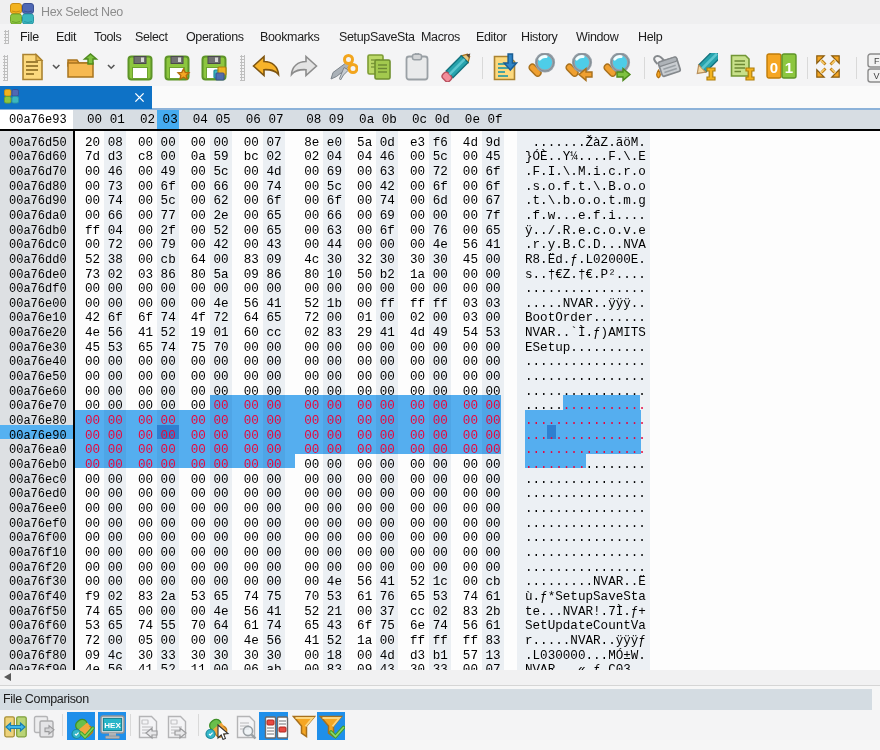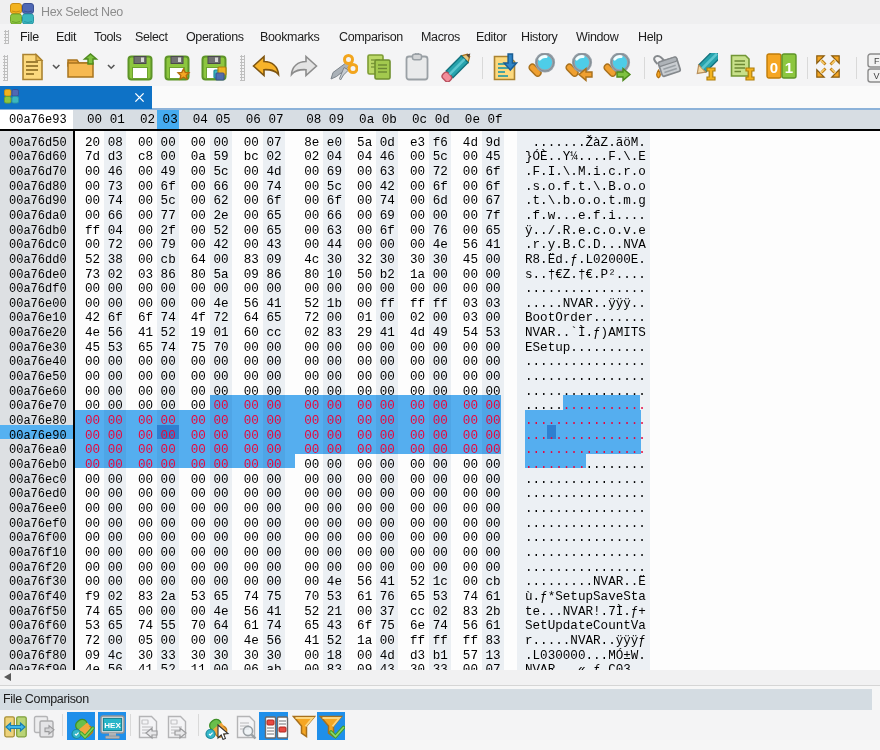--- a/index.html
+++ b/index.html
@@ -74,21 +74,21 @@
 </svg>
     <div id="titletext">Hex Select Neo</div>
     <div id="menubar">
       <div class="grip" style="left:4px;top:6px;height:14px"></div>
       <div class="mi" style="left:20px">File</div>
       <div class="mi" style="left:56px">Edit</div>
       <div class="mi" style="left:94px">Tools</div>
       <div class="mi" style="left:135px">Select</div>
       <div class="mi" style="left:186px">Operations</div>
       <div class="mi" style="left:260px">Bookmarks</div>
-      <div class="mi" style="left:339px">Comparison</div>
+      <div class="mi" style="left:339px">SetupSaveSta</div>
       <div class="mi" style="left:421px">Macros</div>
       <div class="mi" style="left:476px">Editor</div>
       <div class="mi" style="left:521px">History</div>
       <div class="mi" style="left:576px">Window</div>
       <div class="mi" style="left:638px">Help</div>
     </div>
     <div id="toolbar">
       <div class="grip" style="left:3px"></div>
       <div class="grip" style="left:240px"></div>
       <div class="tsep" style="left:482px"></div>

